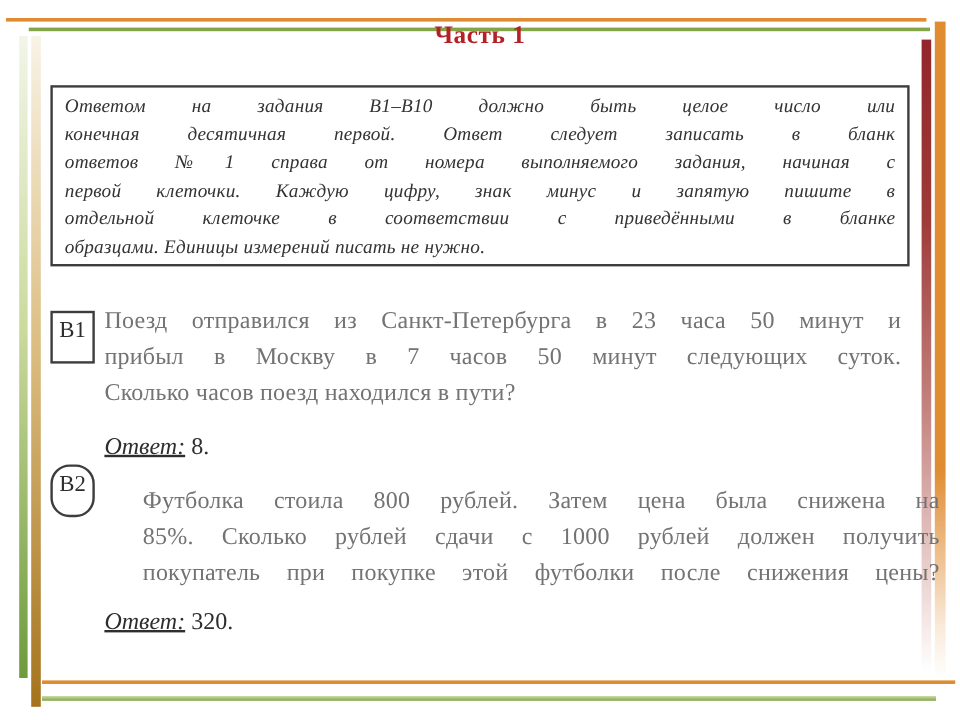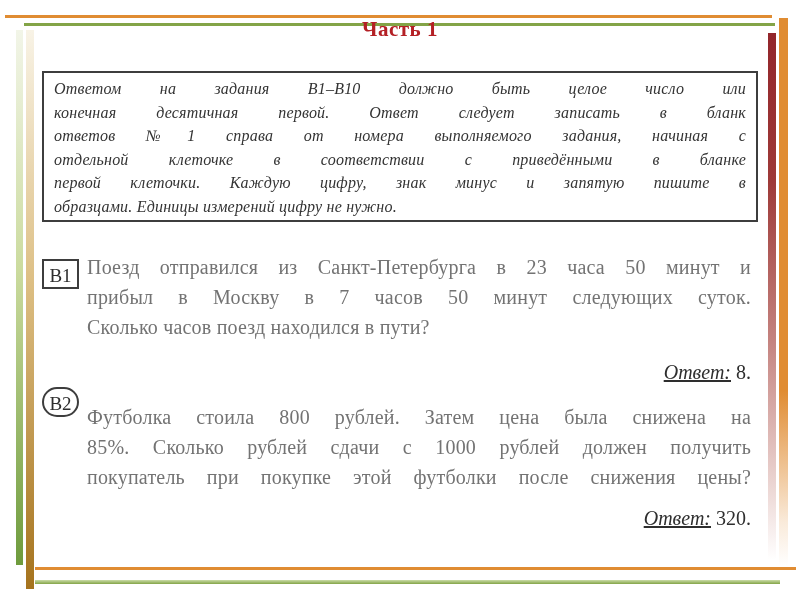--- a/index.html
+++ b/index.html
@@ -38,37 +38,37 @@
   }
   .instr-line {
     font-style:italic; font-size:16px; line-height:23.5px; color:#333333;
     letter-spacing:0.2px; white-space:nowrap;
     text-align:justify; text-align-last:justify;
   }
   .instr-line.natural { text-align-last:left; }
 
   
   .task-box {
-    position:absolute; left:42px; width:37px; height:30px;
+    position:absolute; left:42px; width:37px; height:44px;
     border:2px solid #3D3D3D; box-sizing:border-box; background:#ffffff;
     text-align:center; font-size:19px; line-height:29px; color:#2E2E2E;
   }
   .task-box-b1 { top:259px; }
   .task-box-b2 { top:387px;border-radius:16px; }
 
   
   .task-text { position:absolute; left:87px; width:664px; font-size:20px;
                line-height:30px; color:#737373; letter-spacing:0.2px; }
   .task-text-b1 { top:252px; }
-  .task-text-b2 { top:402px; }
+  .task-text-b2 { top:402px;margin-left:32px; }
   .task-line { text-align:justify; text-align-last:justify; white-space:nowrap; }
   .task-line.natural { text-align-last:left; }
 
   
-  .answer { position:absolute; left:87px; width:664px; text-align:right;
+  .answer { position:absolute; left:87px; width:664px; 
             font-size:20px; color:#2E2E2E; }
   .answer-b1 { top:361px; }
   .answer-b2 { top:507px; }
   .answer .lbl { font-style:italic; text-decoration:underline; }
   .answer .val { font-style:normal; }
 </style>
 </head>
 <body>
 
 <div class="stage">
@@ -81,23 +81,23 @@
   <div class="vbar-left-tan"></div>
   <div class="line-bottom-orange"></div>
   <div class="line-bottom-green"></div>
 
   <div class="title">Часть 1</div>
 
   <div class="instr">
     <div class="instr-line">Ответом на задания В1–В10 должно быть целое число или</div>
     <div class="instr-line">конечная десятичная первой. Ответ следует записать в бланк</div>
     <div class="instr-line">ответов №1 справа от номера выполняемого задания, начиная с</div>
+    <div class="instr-line">первой клеточки. Каждую цифру, знак минус и запятую пишите в</div>
     <div class="instr-line">отдельной клеточке в соответствии с приведёнными в бланке</div>
-    <div class="instr-line">первой клеточки. Каждую цифру, знак минус и запятую пишите в</div>
-    <div class="instr-line natural">образцами. Единицы измерений цифру не нужно.</div>
+    <div class="instr-line natural">образцами. Единицы измерений писать не нужно.</div>
   </div>
 
   <div class="task-box task-box-b1">
     <span>В1</span>
   </div>
   <div class="task-text task-text-b1">
     <div class="task-line">Поезд отправился из Санкт-Петербурга в 23 часа 50 минут и</div>
     <div class="task-line">прибыл в Москву в 7 часов 50 минут следующих суток.</div>
     <div class="task-line natural">Сколько часов поезд находился в пути?</div>
   </div>

